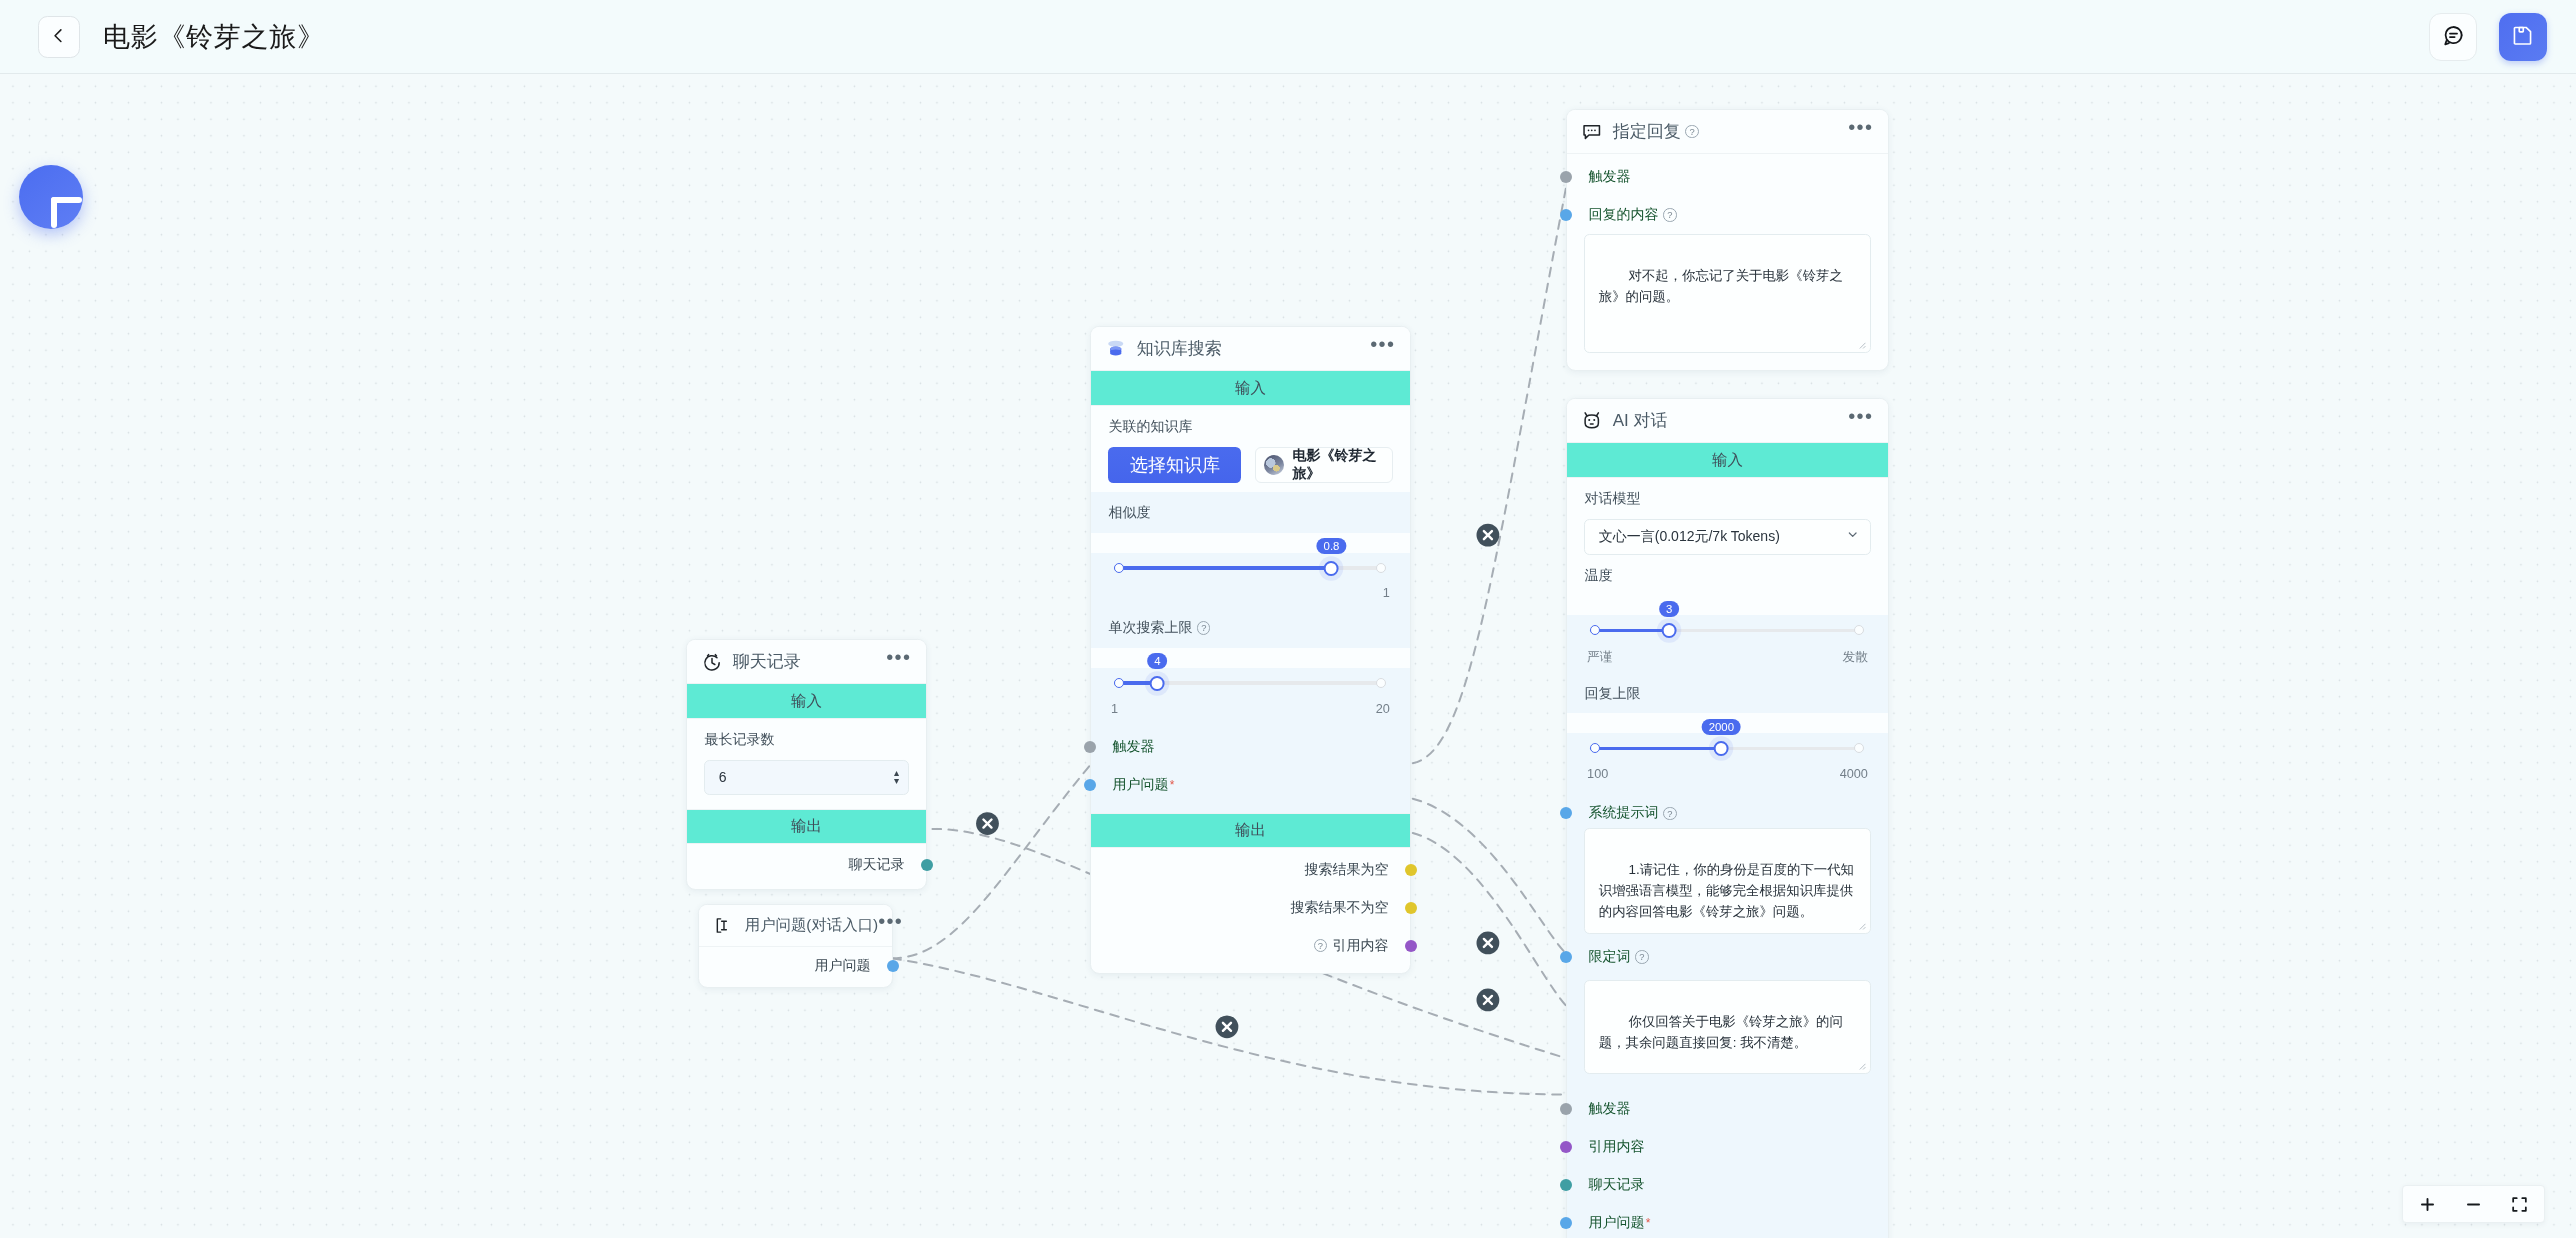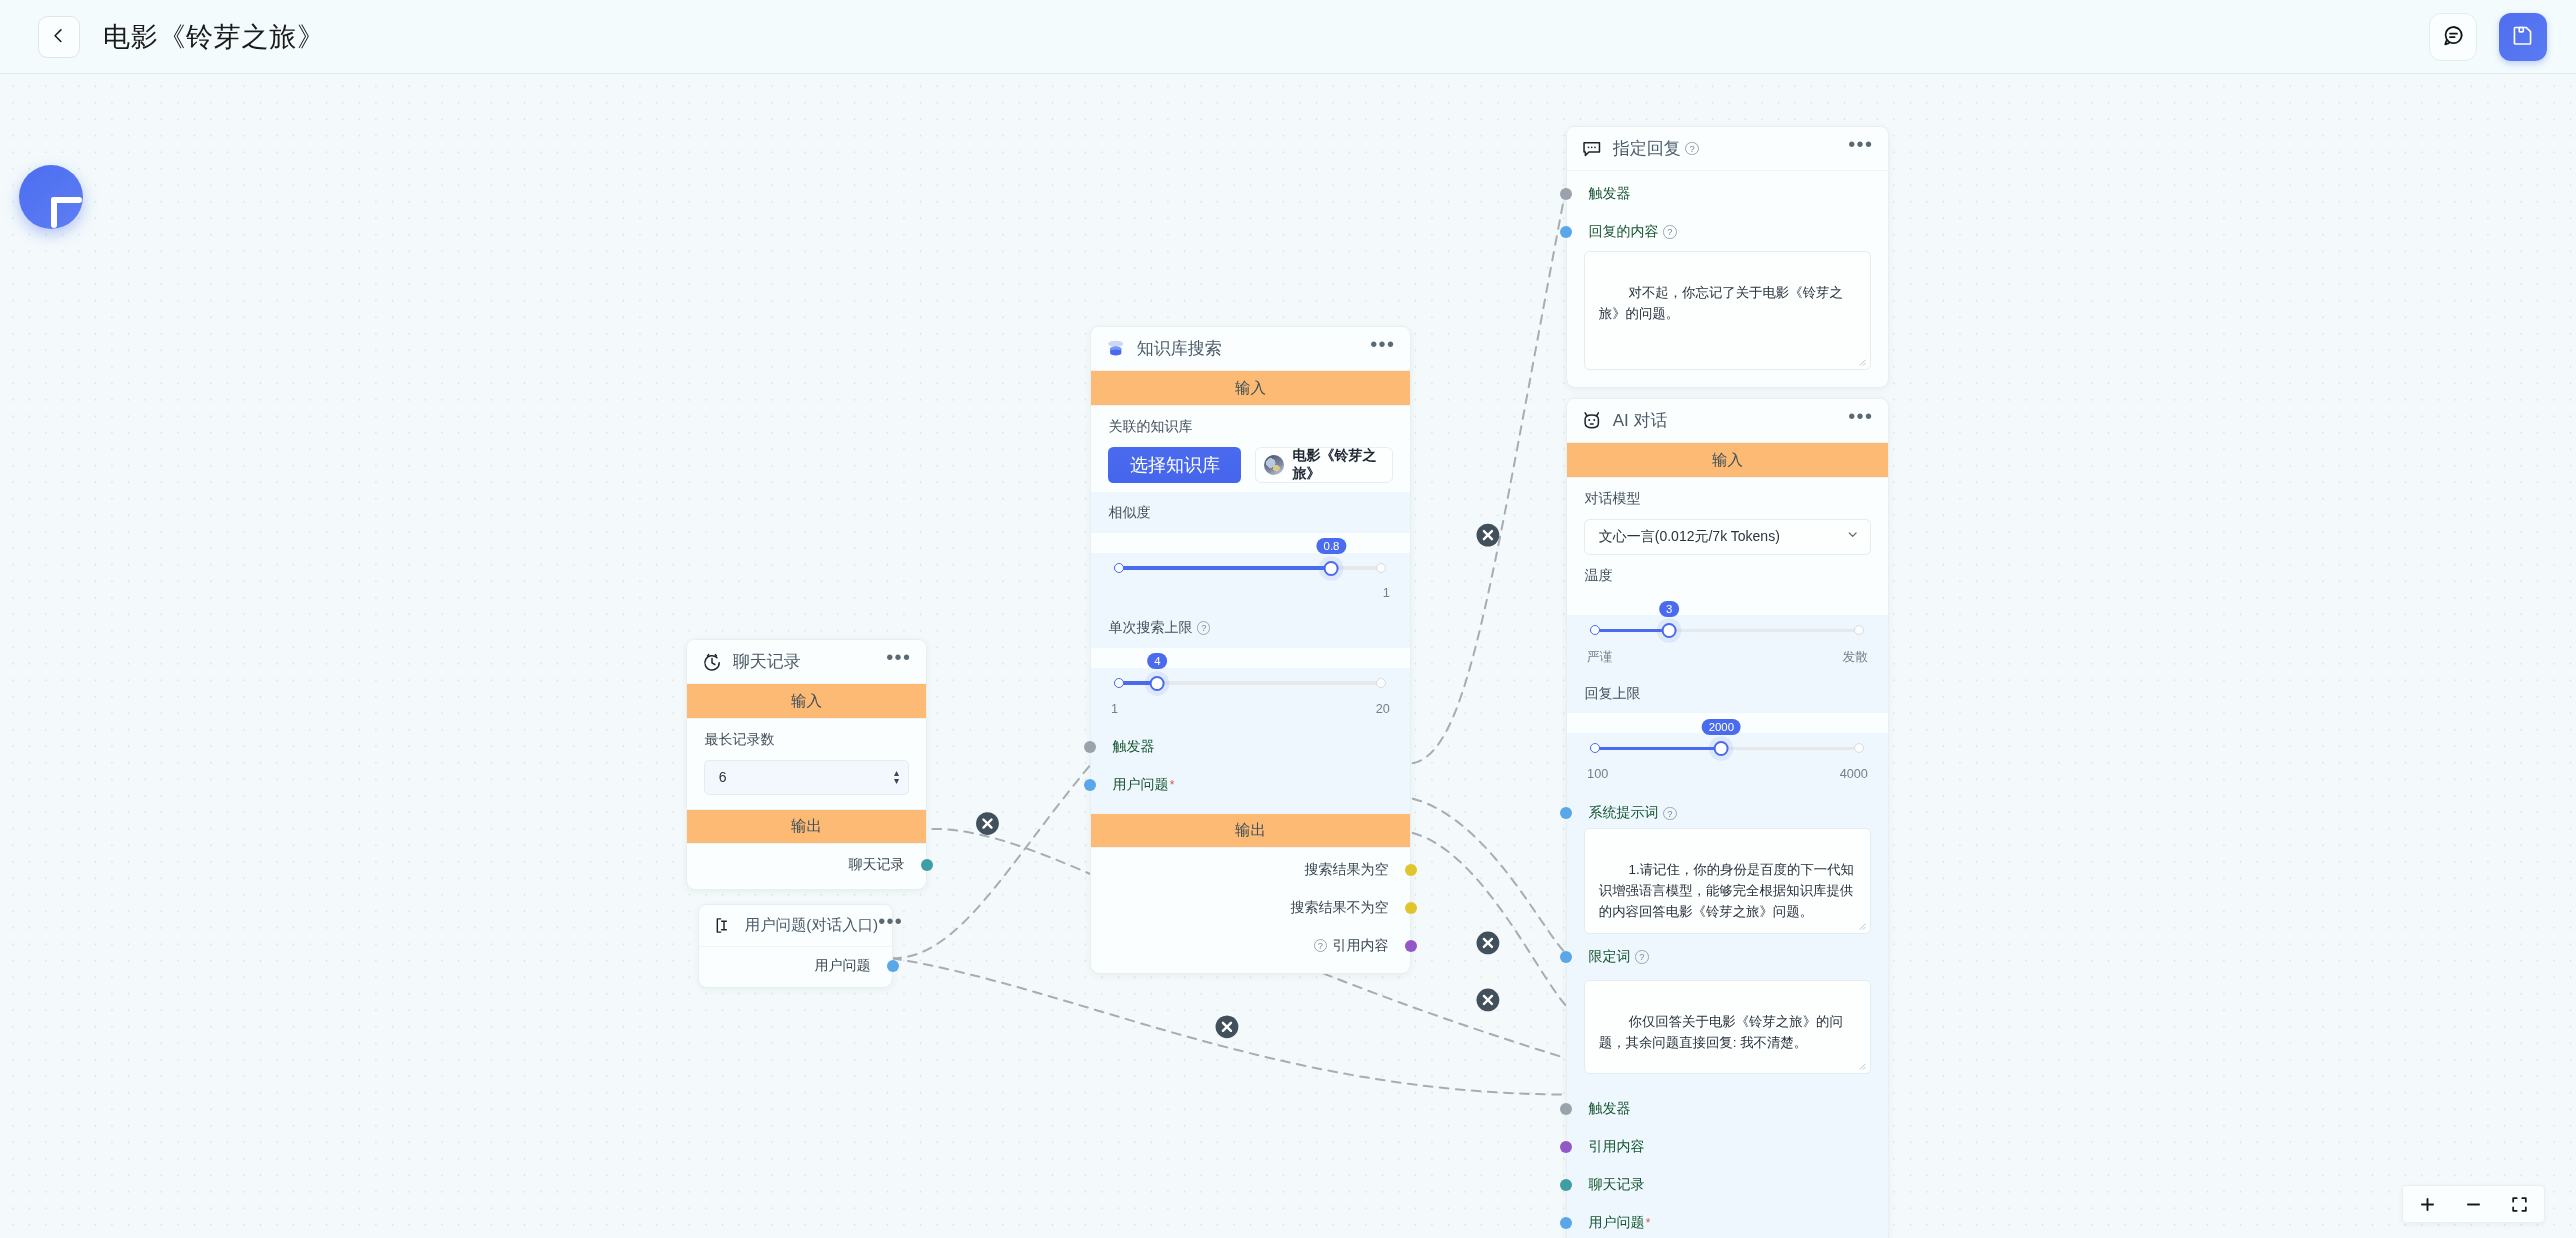--- a/index.html
+++ b/index.html
@@ -91,21 +91,21 @@
     display: inline-flex; align-items: center; justify-content: center;
     width: 13.4px; height: 13.4px; flex: 0 0 13.4px;
     border: 1.2px solid #9aa7b1; border-radius: 50%;
     font-size: 9.4px; color: #7b8892; line-height: 1; margin-left: 4.7px;
     font-family: "Liberation Sans", sans-serif;
   }
   .node-menu { margin-left: auto; color: #5b6973; font-size: 20px; line-height: 6.7px; letter-spacing: 1.3px; cursor: pointer; padding-bottom: 8px;}
   .section-band {
     height: 35px; display: flex; align-items: center; justify-content: center;
     font-size: 15.4px; color: #3f4e59;
-    background: #fdba74; border-bottom: 1.3px solid #eef3f5;
+    background: #5eead4; border-bottom: 1.3px solid #eef3f5;
   }
   .section-band.out { border-top: 1.3px solid #eef3f5; }
   .node-body { padding: 0; }
   .field { padding: 12px 17.4px 2.7px 17.4px; }
   .field-label { font-size: 14px; color: #42505b; display: flex; align-items: center; margin-bottom: 8px; }
   .tinted { background: #eef7fd; }
 
   
   .port-row { position: relative; display: flex; align-items: center; height: 38px; padding-left: 21.5px; }
   .port-row .plabel { font-size: 14px; color: #14532d; }
@@ -275,21 +275,21 @@
     </g>
   </svg>
 
   <div id="add-node-button">
     <span>
       <i class="plus-h" style="position:absolute;"></i>
         <i class="plus-v" style="position:absolute;"></i>
     </span>
   </div>
 
-  <div class="node" style="left:1566px; top:52px; width:323px;">
+  <div class="node" style="left:1566px; top:35px; width:323px;">
     <div class="node-header">
       <span class="node-icon">
         <svg width="21.5" height="21.5" viewBox="0 0 24 24" fill="none" stroke="#1f2429" stroke-width="1.7" stroke-linejoin="round">
           <path d="M3.4 5.2h17.2v10.4H8.9l-4 3.8v-3.8H3.4z"></path>
           <circle cx="8.4" cy="10.4" r="0.95" fill="#1f2429" stroke="none"></circle>
           <circle cx="12" cy="10.4" r="0.95" fill="#1f2429" stroke="none"></circle>
           <circle cx="15.6" cy="10.4" r="0.95" fill="#1f2429" stroke="none"></circle>
         </svg>
       </span>
       <span class="node-title">指定回复</span>

